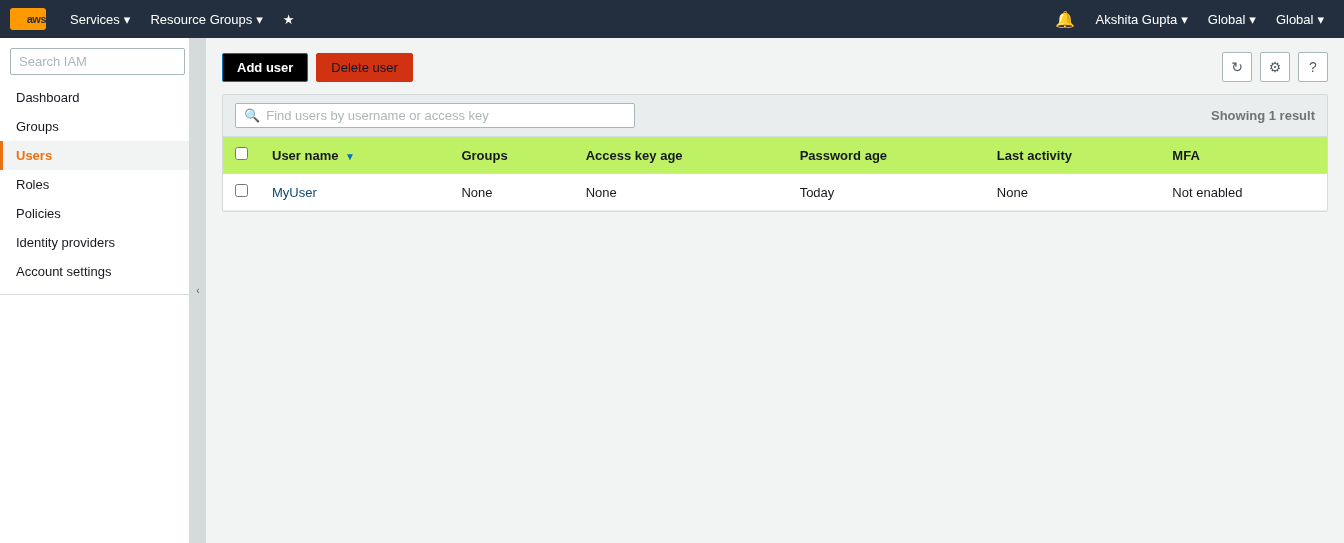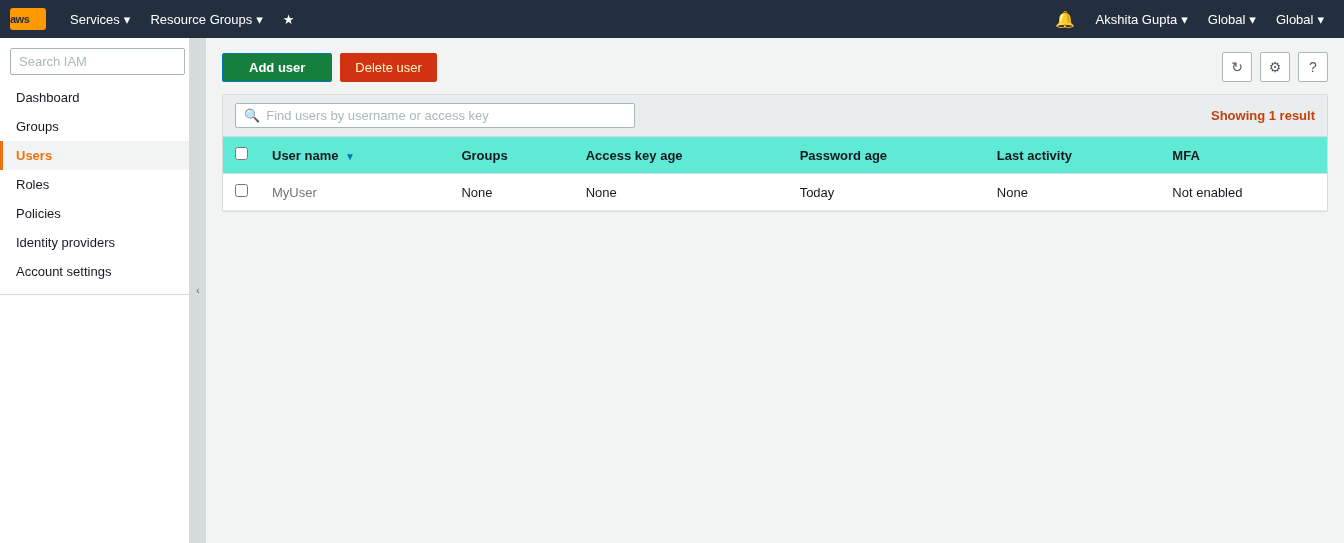--- a/index.html
+++ b/index.html
@@ -20,21 +20,21 @@
       align-items: center;
       margin-right: 14px;
     }
     .aws-logo-box {
       background: #ff9900;
       width: 36px;
       height: 22px;
       border-radius: 3px;
       display: flex;
       align-items: center;
-      justify-content: flex-start;
+      justify-content: flex-end;
       font-weight: 900;
       font-size: 11px;
       color: #232f3e;
       letter-spacing: -0.5px;
     }
     .nav-item {
       color: #fff;
       padding: 0 10px;
       height: 32px;
       display: flex;
@@ -120,32 +120,32 @@
 
     
     .toolbar {
       background: #f2f3f3;
       padding: 14px 16px 12px 16px;
       display: flex;
       align-items: center;
       gap: 8px;
     }
     .btn-blue {
-      background: #15803d;
+      background: #000000;
       color: #fff;
       border: 1px solid #0073bb;
-      padding: 6px 26px;
+      padding: 6px 14px;
       border-radius: 2px;
       cursor: pointer;
       font-size: 13px;
       font-weight: 600;
     }
     .btn-red {
       background: #d13212;
-      color: #fef9c3;
+      color: #0f172a;
       border: 1px solid #d13212;
       padding: 6px 14px;
       border-radius: 2px;
       cursor: pointer;
       font-size: 13px;
     }
     .toolbar-spacer { flex: 1; }
     .icon-btn {
       background: #fff;
       border: 1px solid #aab7b8;
@@ -192,49 +192,49 @@
       font-size: 13px;
       color: #545b64;
       width: 100%;
     }
     .search-box input::placeholder { color: #aab7b8; }
     .search-icon { color: #aab7b8; font-size: 13px; }
     .result-count {
       margin-left: auto;
       font-size: 13px;
       font-weight: 700;
-      color: #c2410c;
+      color: #737373;
     }
 
     
     table {
       width: 100%;
       border-collapse: collapse;
     }
     thead tr {
-      background: #5eead4;
+      background: #bef264;
       border-bottom: 1px solid #d5dbdb;
     }
     thead th {
       padding: 10px 12px;
       text-align: left;
       font-weight: 700;
       font-size: 13px;
       color: #16191f;
     }
     thead th.sortable { cursor: pointer; }
     .sort-arrow { color: #0073bb; font-size: 10px; margin-left: 3px; }
     tbody tr { border-bottom: 1px solid #eaeded; }
     tbody td {
       padding: 10px 12px;
       font-size: 13px;
       color: #16191f;
     }
     .user-link {
-      color: #737373;
+      color: #0c4a6e;
       cursor: pointer;
       text-decoration: none;
     }
     .checkbox-cell { width: 30px; }
     input[type="checkbox"] { cursor: pointer; }
   </style>
 </head>
 <body>
 
 <nav class="top-nav">

